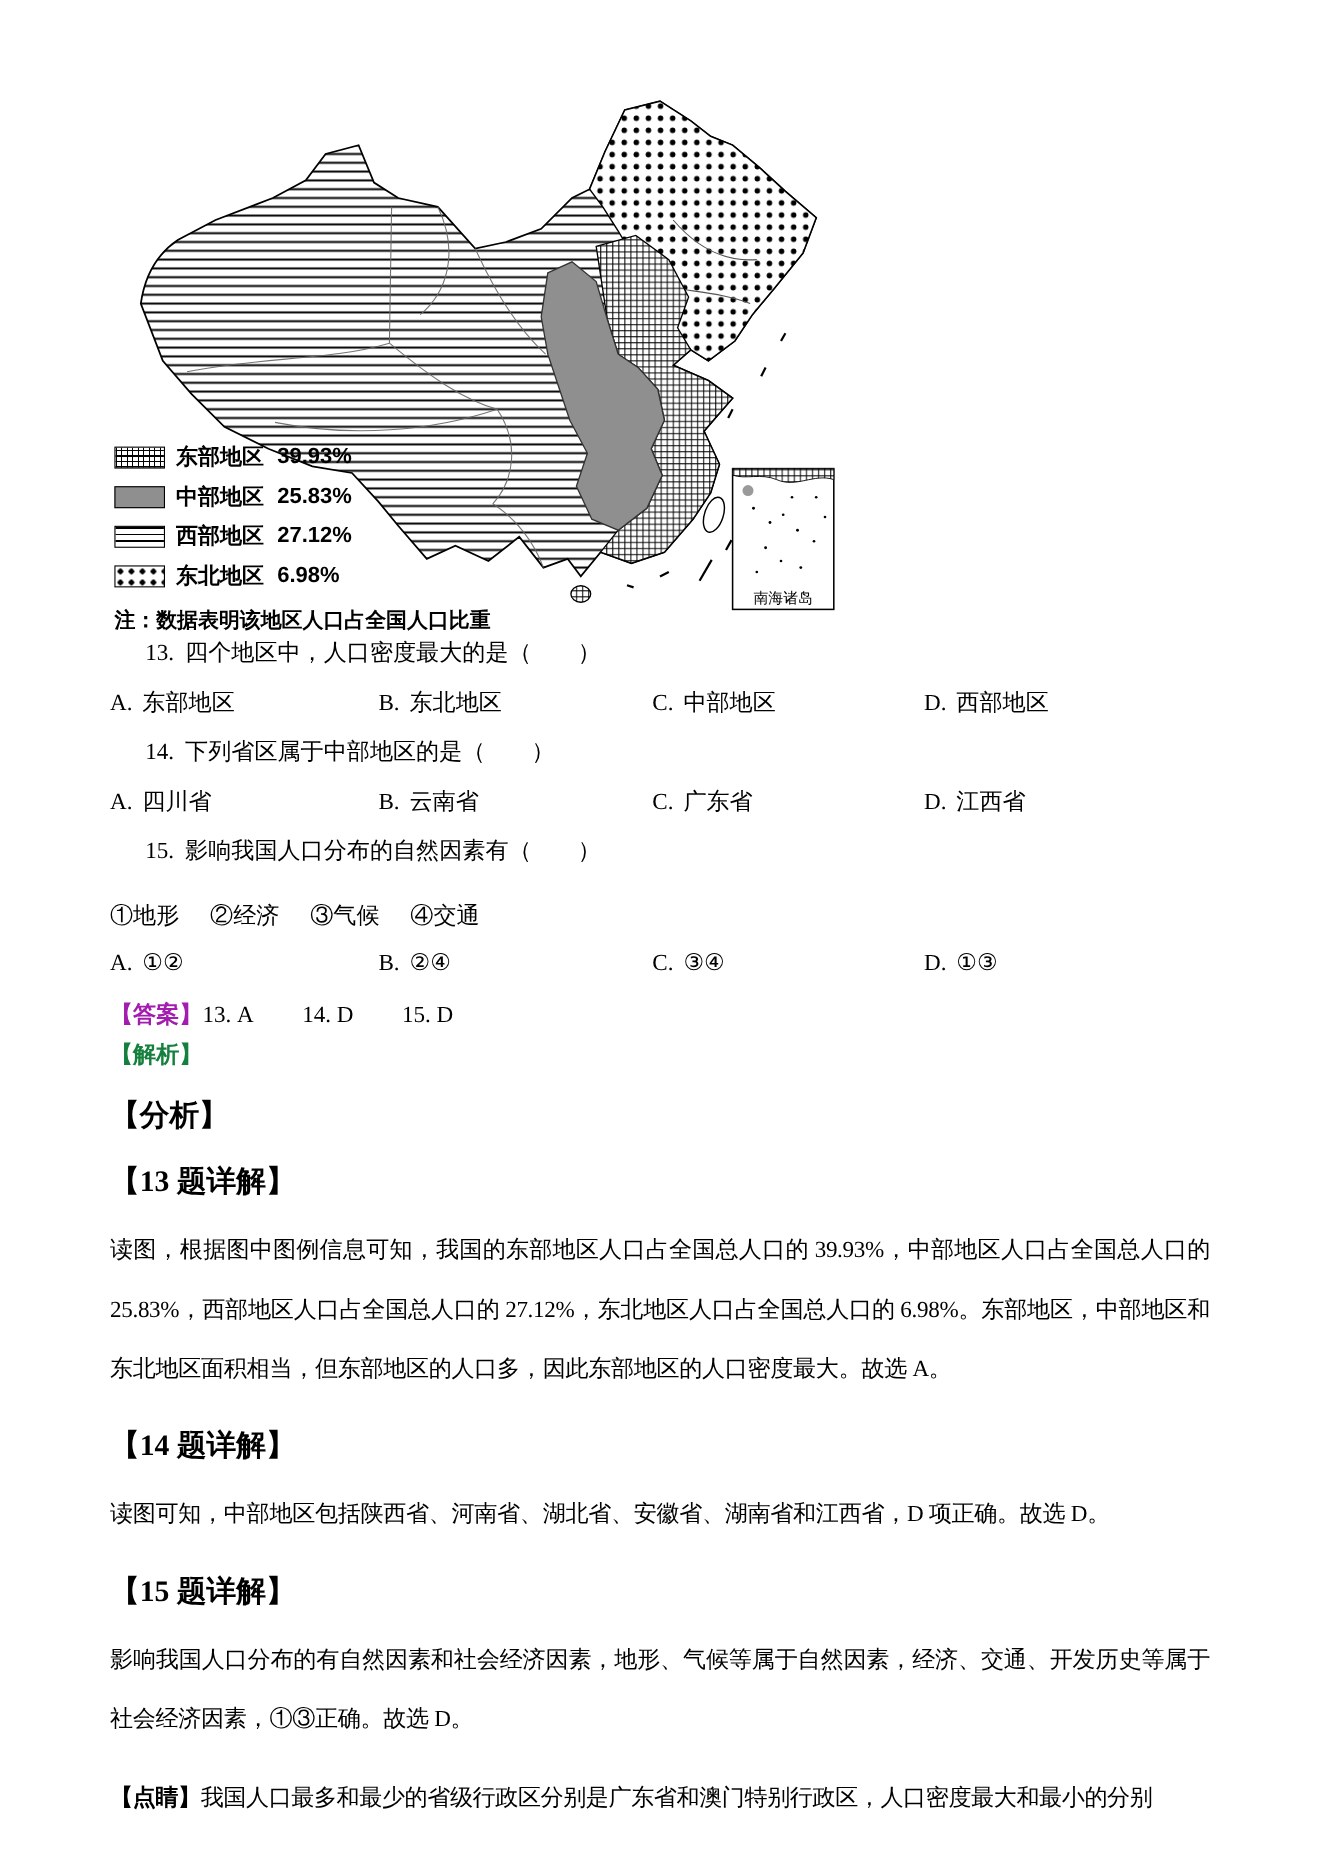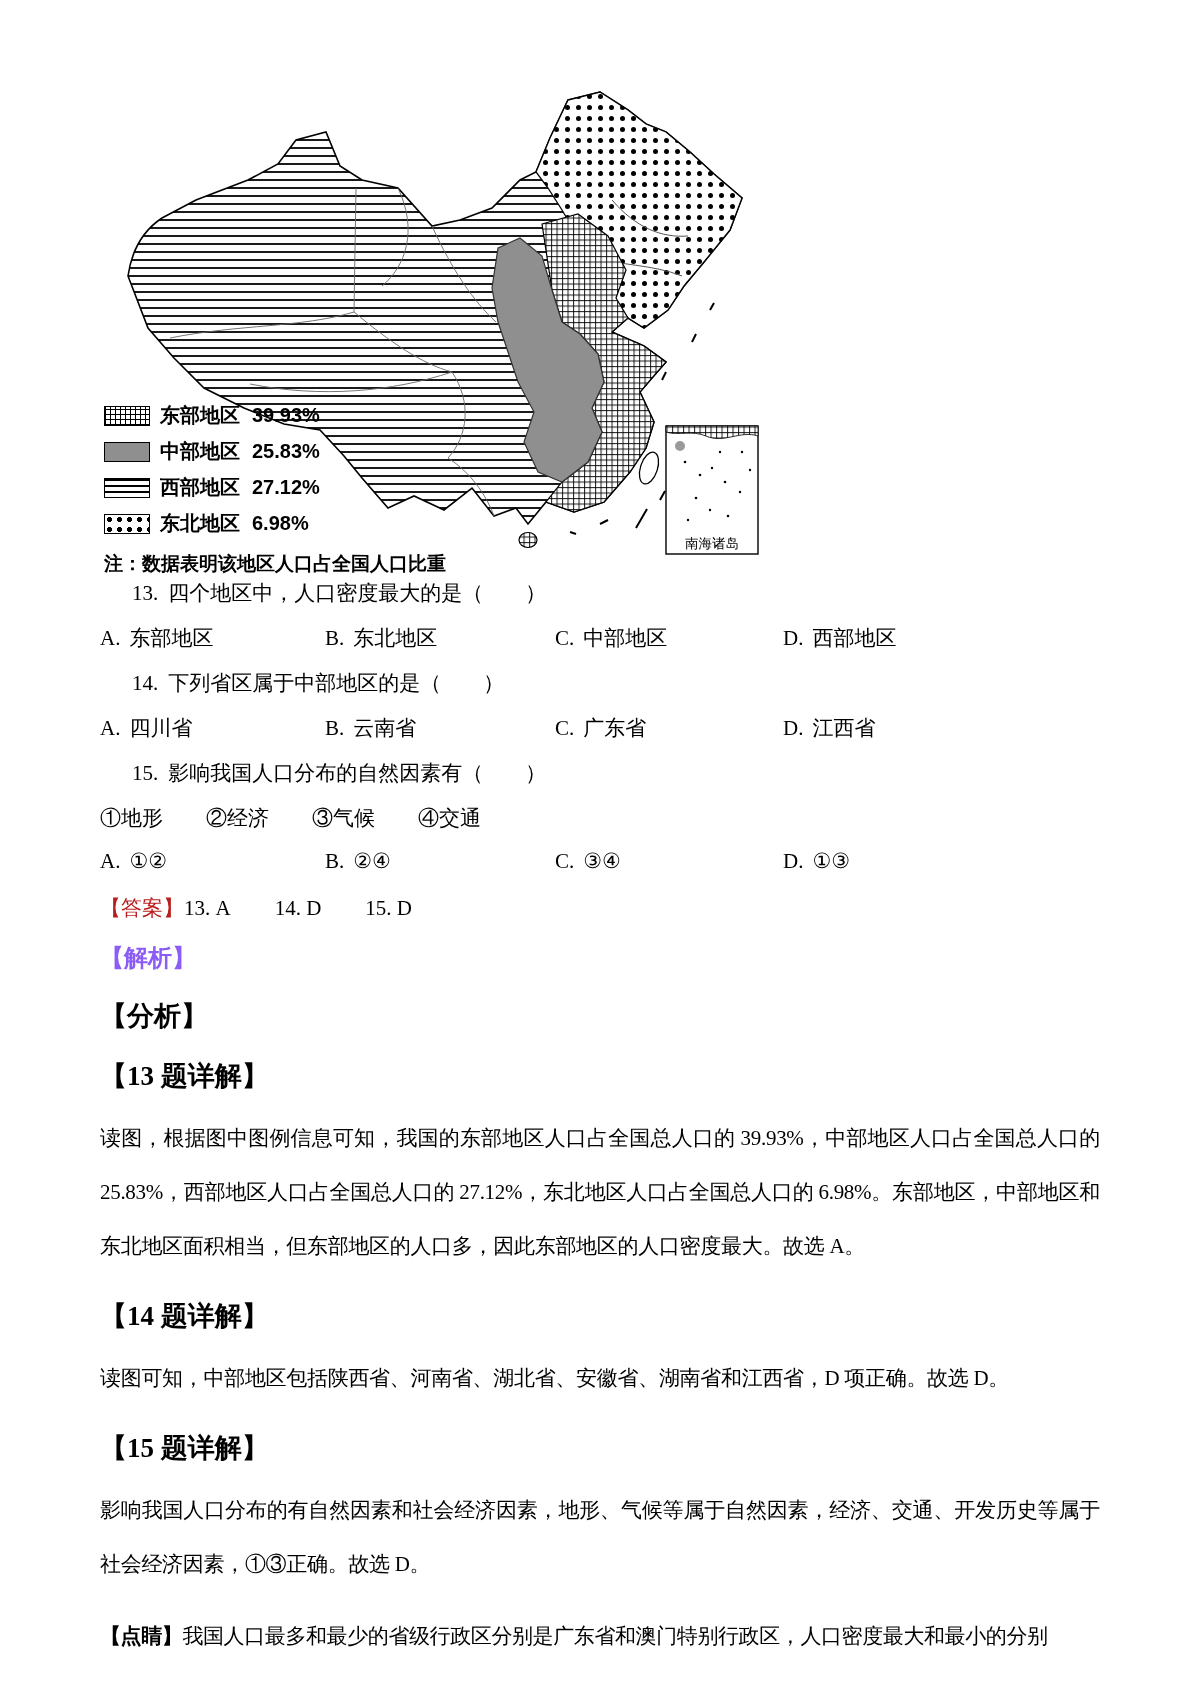--- a/index.html
+++ b/index.html
@@ -24,27 +24,27 @@
       repeating-linear-gradient(180deg,#000 0,#000 1.6px,transparent 1.6px,transparent 6px);}
   .sw-dots{background-color:#fff;background-image:
       radial-gradient(circle at 4.5px 4.5px,#000 2.3px,transparent 2.7px);
       background-size:10px 10px;}
   .llabel{margin-right:12px;}
   .lnote{font-family:"Liberation Sans", sans-serif;font-weight:bold;font-size:19px;margin-top:14px;}
 
   
   .qline{font-size:21px;margin-top:17px;margin-left:32px;}
   .qnum{margin-right:10px;}
-  .opts{display:grid;grid-template-columns:225px 230px 228px auto;font-size:21px;margin-top:17px;}
+  .opts{display:grid;grid-template-columns:225px 230px 228px auto;font-size:21px;margin-top:17px;gap:19px;}
   .k{margin-right:9px;}
-  .subline{font-size:21px;margin-top:17px;display:flex;gap:43px;}
+  .subline{font-size:21px;margin-top:31px;display:flex;gap:28px;}
   .ans{font-size:21px;margin-top:20px;}
-  .albl{color:#b91c1c;font-weight:normal;}
+  .albl{color:#a21caf;font-weight:bold;}
   .ait{margin-right:44px;text-align:center;}
-  .hblue{color:#8b5cf6;font-weight:bold;font-size:24px;margin-top:20px;}
+  .hblue{color:#15803d;font-weight:bold;font-size:21px;margin-top:8px;}
   .hblack{font-weight:bold;font-size:27px;margin-top:24px;}
   .para{font-size:21px;line-height:2.57;text-align:justify;margin-top:18px;letter-spacing:-0.3px;}
   .tip{font-size:21px;line-height:2.57;text-align:justify;margin-top:18px;letter-spacing:-0.4px;}
   .tlbl{font-weight:bold;}
 </style>
 </head>
 <body>
 
 <div class="content">
 

